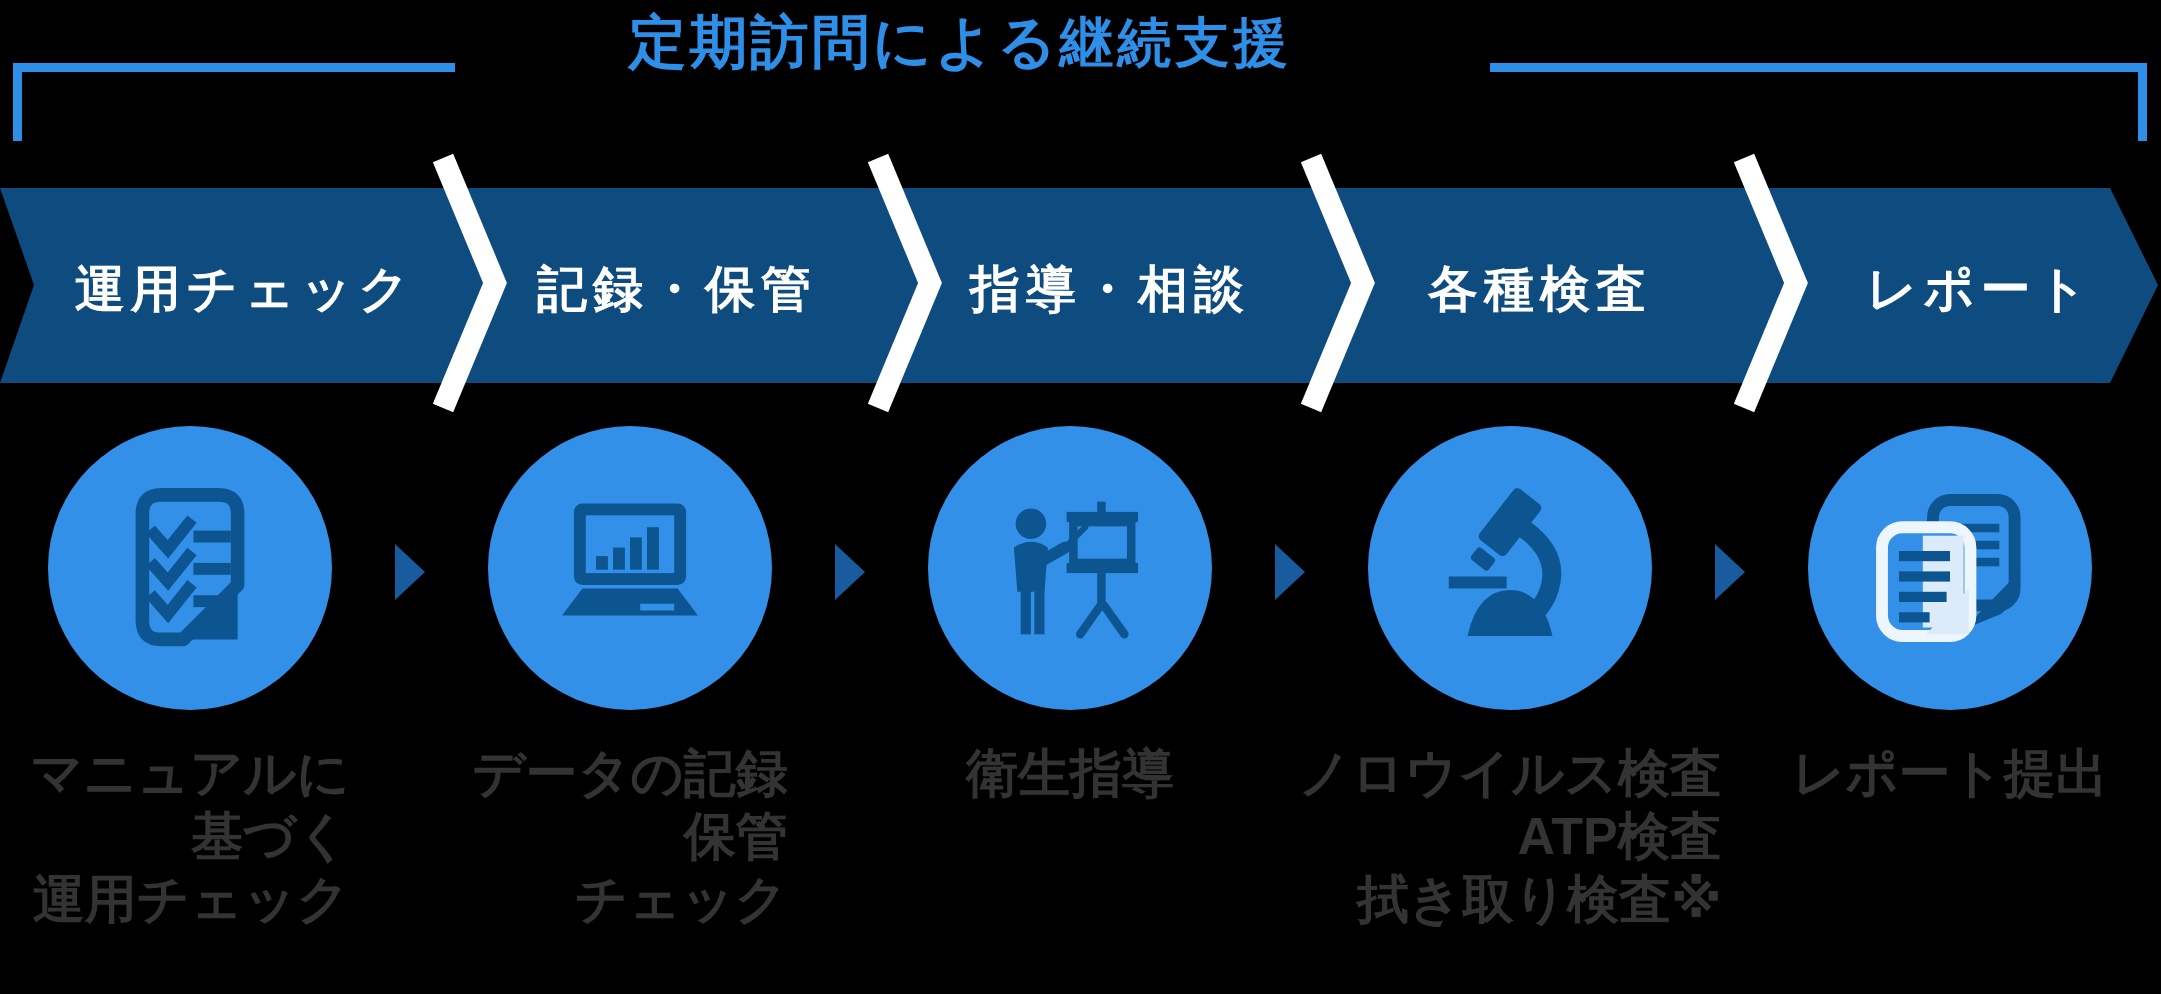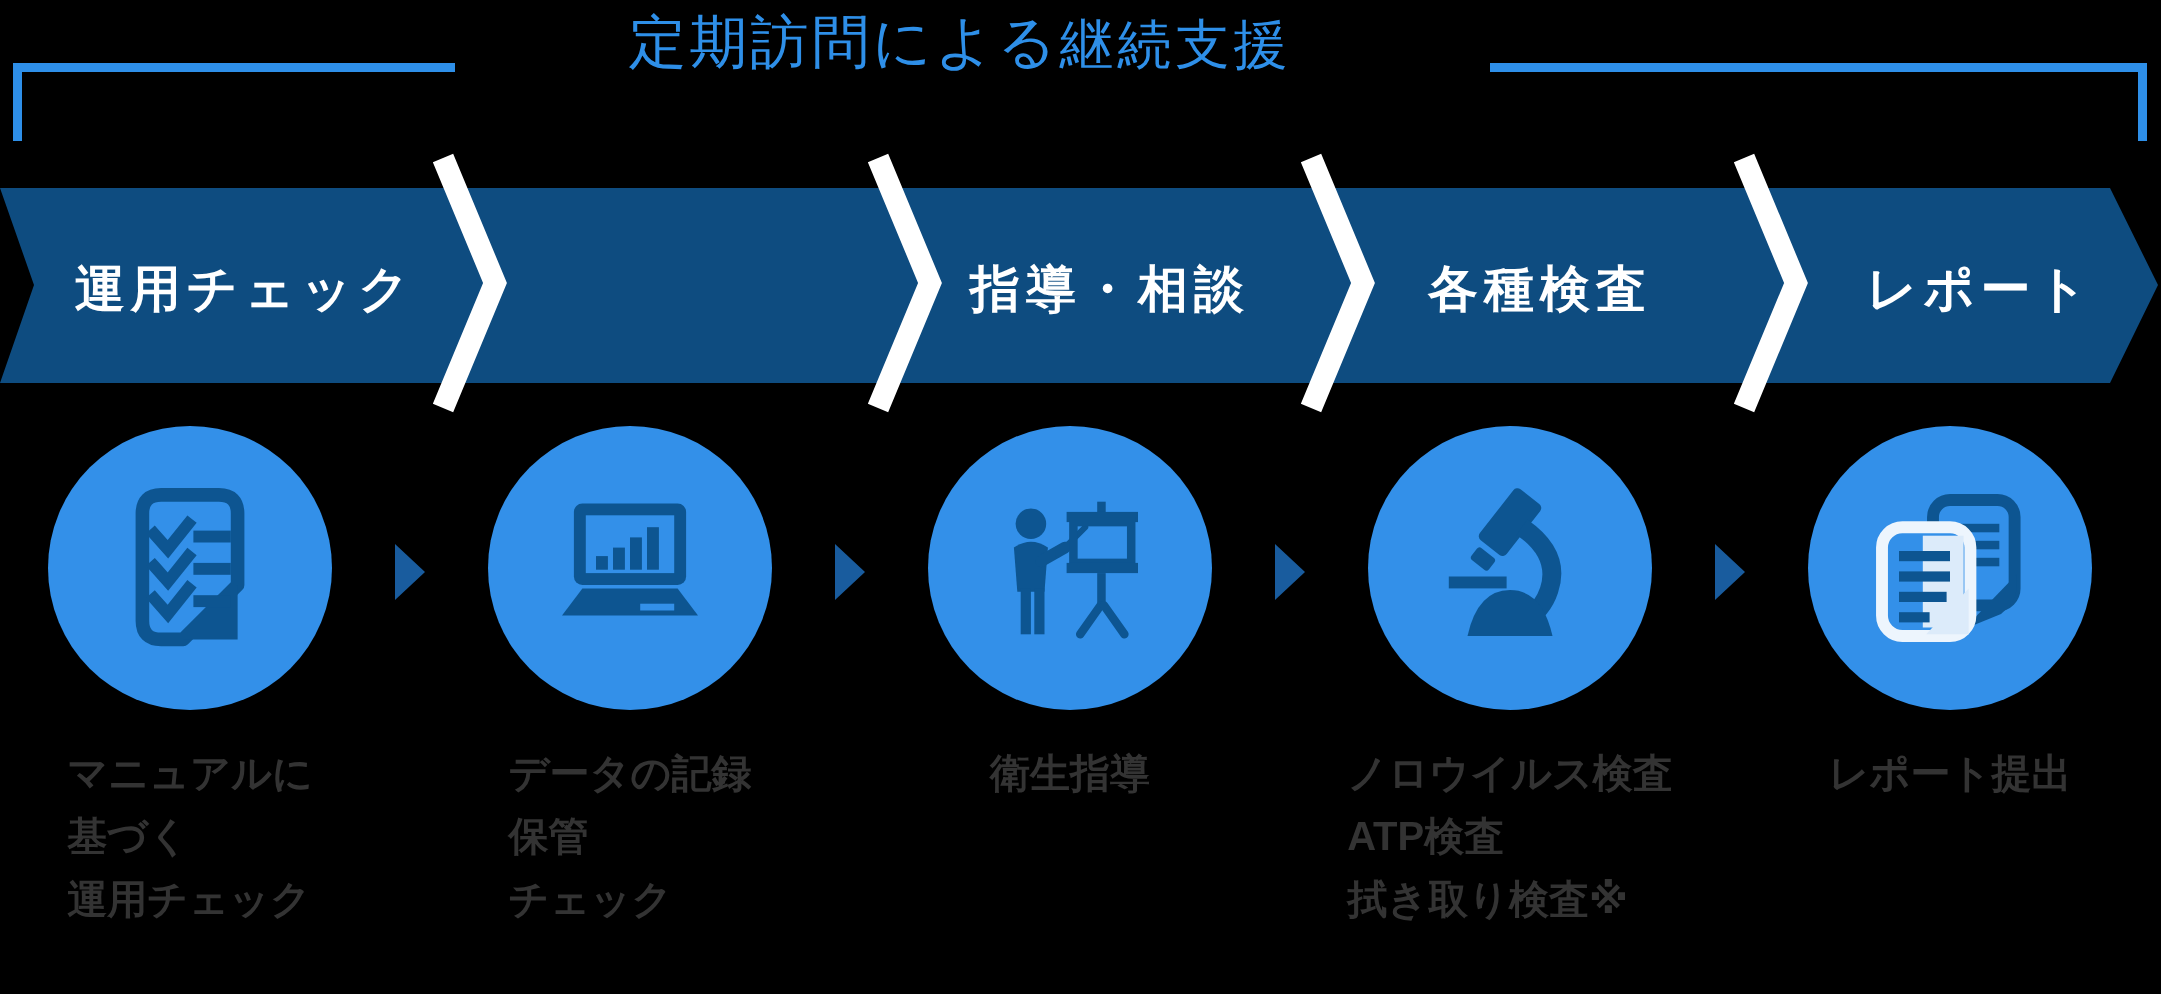--- a/index.html
+++ b/index.html
@@ -12,39 +12,39 @@
   .canvas{position:relative;width:2161px;height:994px;background:var(--background);
     font-family:"Liberation Sans","DejaVu Sans",sans-serif;overflow:hidden;}
   
   .br{position:absolute;background:var(--title-blue);}
   .br-line-left{left:13px;top:63px;width:442px;height:9px;}
   .br-line-right{left:1490px;top:63px;width:657px;height:9px;}
   .br-stub-left{left:13px;top:63px;width:9px;height:78px;}
   .br-stub-right{left:2138px;top:63px;width:9px;height:78px;}
   
   .title{position:absolute;left:960px;top:4px;transform:translateX(-50%);
-    display:flex;align-items:flex-end;white-space:nowrap;color:var(--title-blue);font-weight:400;}
+    display:flex;align-items:center;white-space:nowrap;color:var(--title-blue);font-weight:700;}
   .title .prefix{font-size:58px;letter-spacing:3px;}
   .title .emphasis{font-size:54px;letter-spacing:4px;}
   
   .band-svg{position:absolute;left:0;top:0;}
   
   .band-label{position:absolute;top:256px;transform:translateX(-50%);
     font-size:50px;font-weight:900;letter-spacing:6px;color:var(--label-white);white-space:nowrap;}
   
   .circle{position:absolute;top:426px;width:284px;height:284px;border-radius:50%;
     background:var(--circle-blue);display:flex;align-items:center;justify-content:center;}
   .circle svg{width:170px;height:170px;}
   
   .tri{position:absolute;top:544px;width:0;height:0;
     border-top:28px solid transparent;border-bottom:28px solid transparent;
     border-left:30px solid var(--arrow-blue);}
   
-  .desc{position:absolute;top:742px;transform:translateX(-50%);text-align:left;
-    font-size:40px;font-weight:700;line-height:63px;color:var(--description-gray);white-space:nowrap;}
+  .desc{position:absolute;top:742px;transform:translateX(-50%);text-align:right;
+    font-size:52px;font-weight:700;line-height:63px;color:var(--description-gray);white-space:nowrap;}
 </style>
 </head>
 <body>
 
 <div class="canvas">
 
   <div class="br br-line-left"></div>
   <div class="br br-line-right"></div>
   <div class="br br-stub-left"></div>
   <div class="br br-stub-right"></div>
@@ -56,20 +56,21 @@
 
   <svg class="band-svg" width="2161" height="994" viewBox="0 0 2161 994">
     <path d="M0,188 L2110,188 L2158,285 L2110,383 L0,383 L34,285 Z" style="fill:var(--band-navy)"></path>
     <polyline points="443,158 495,283 443,408" style="stroke:var(--chevron-white);stroke-width:22;fill:none"></polyline>
     <polyline points="878,158 930,283 878,408" style="stroke:var(--chevron-white);stroke-width:22;fill:none"></polyline>
     <polyline points="1311,158 1363,283 1311,408" style="stroke:var(--chevron-white);stroke-width:22;fill:none"></polyline>
     <polyline points="1744,158 1796,283 1744,408" style="stroke:var(--chevron-white);stroke-width:22;fill:none"></polyline>
   </svg>
 
   <div class="band-label" style="left:245px">運用チェック</div>
+  <div class="band-label" style="left:677px">記録・保管</div>
   <div class="band-label" style="left:1110px">指導・相談</div>
   <div class="band-label" style="left:1540px">各種検査</div>
   <div class="band-label" style="left:1980px">レポート</div>
 
   <div class="circle" style="left:48px">
     <svg viewBox="0 0 100 100">
       <path d="M33,7 H67 Q78,7 78,18 V60 L46,92 H33 Q22,92 22,81 V18 Q22,7 33,7 Z" style="fill:none;stroke:var(--icon-navy);stroke-width:8;stroke-linejoin:round"></path>
       <path d="M78,60 L46,92 L78,92 Z" style="fill:var(--icon-navy)"></path>
       <path d="M29,30 l8,9 l12,-15" style="fill:none;stroke:var(--icon-navy);stroke-width:7;stroke-linecap:square"></path>
       <path d="M29,49 l8,9 l12,-15" style="fill:none;stroke:var(--icon-navy);stroke-width:7;stroke-linecap:square"></path>

